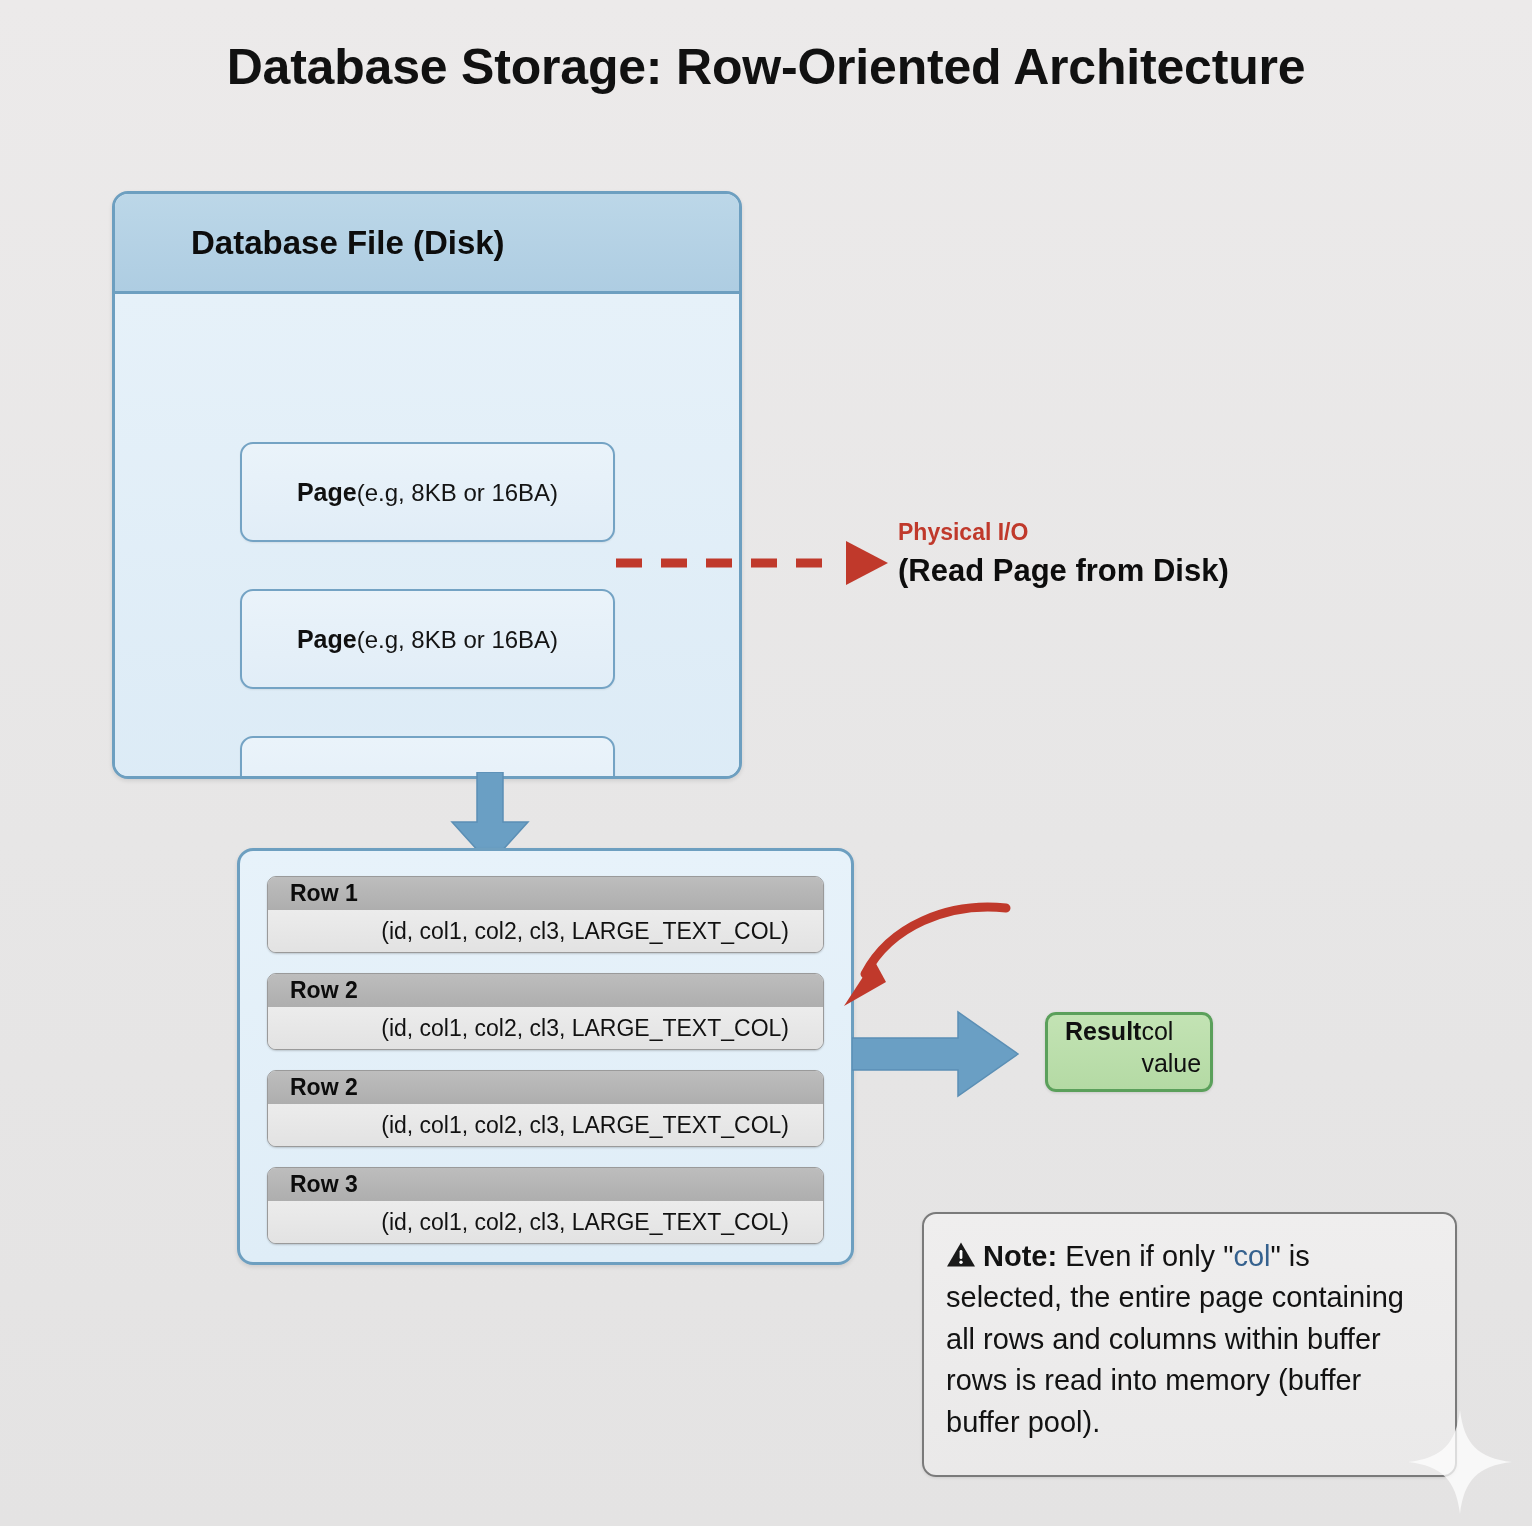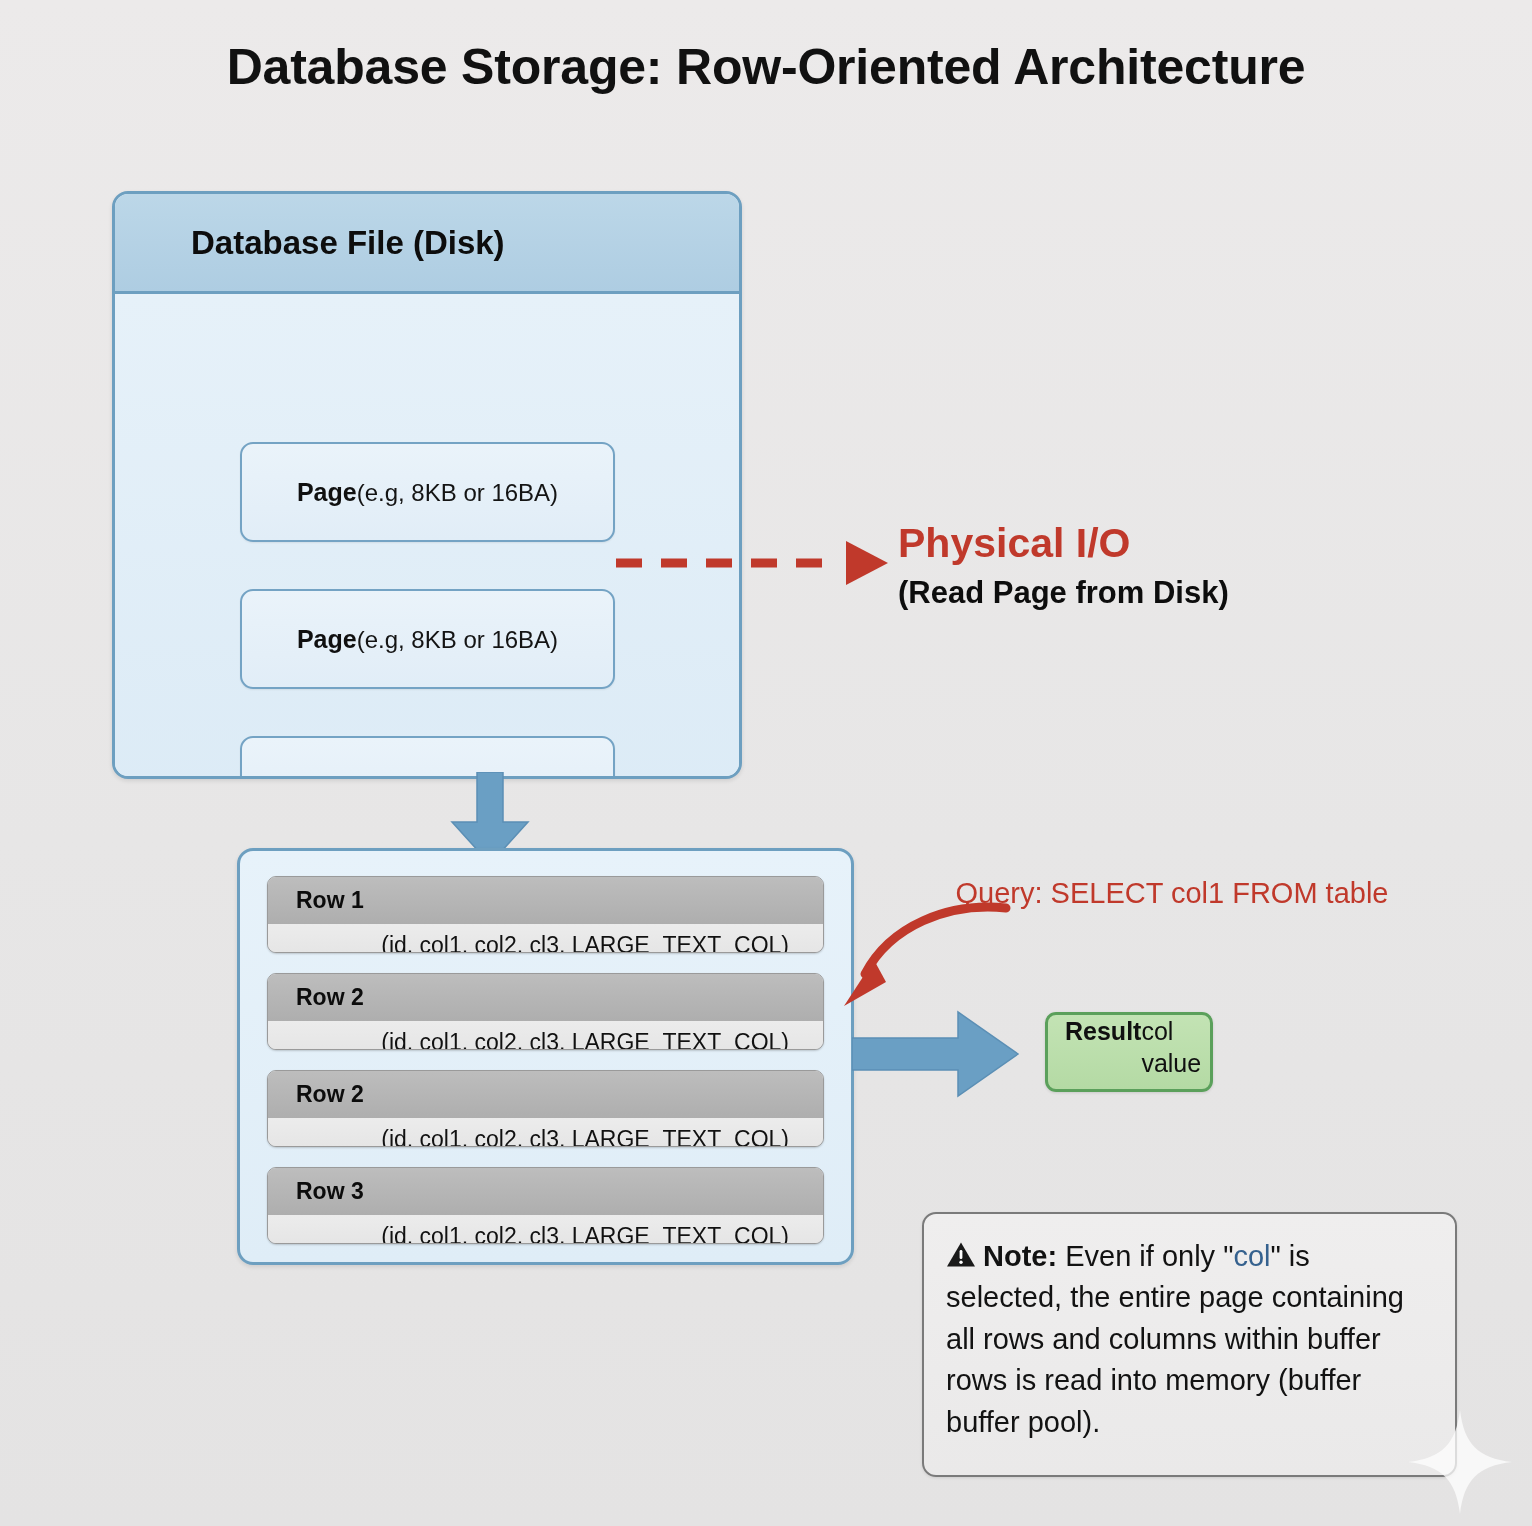--- a/index.html
+++ b/index.html
@@ -106,21 +106,21 @@
     width: 280px;
     height: 56px;
   }
   #physical-io-label {
     position: absolute;
     left: 898px;
     top: 518px;
     width: 520px;
   }
   .io-line1 {
-    font-size: 41px;
+    font-size: 23px;
     font-weight: bold;
     color: #c0392b;
     line-height: 1.22;
   }
   .io-line2 {
     font-size: 31px;
     font-weight: bold;
     color: #0d0d0d;
     line-height: 1.22;
     margin-top: 6px;
@@ -155,25 +155,25 @@
     border: 1px solid #9a9a9a;
     border-radius: 9px;
     overflow: hidden;
     box-sizing: border-box;
     margin-bottom: 20px;
     box-shadow: 0 1px 2px rgba(0,0,0,0.18);
     background: #e9e9e9;
   }
   .row-card:last-child { margin-bottom: 0; }
   .row-head {
-    height: 47px;
+    height: 33px;
     background: linear-gradient(180deg, #bdbdbd 0%, #aeaeae 100%);
     display: flex;
     align-items: center;
-    padding-left: 28px;
+    padding-left: 22px;
     box-sizing: border-box;
     font-size: 23px;
     font-weight: bold;
     color: #0c0c0c;
   }
   .row-body {
     height: 43px;
     background: linear-gradient(180deg, #ececec 0%, #e2e2e2 100%);
     display: flex;
     align-items: center;
@@ -336,21 +336,20 @@
     </div>
 
     <div class="row-card">
       <div class="row-head">Row 3</div>
       <div class="row-body">(id, col1, col2, cl3, LARGE_TEXT_COL)</div>
     </div>
 
   </div>
 
   <div id="query-label">
-    <div>Query: SELECT col1 FROM table</div>
   </div>
 
   <svg id="query-curved-arrow" viewBox="0 0 175 115">
     <path d="M 168 10 C 110 4, 52 28, 27 76" stroke="#c0392b" stroke-width="9" fill="none" stroke-linecap="round"></path>
     <polygon points="6,108 48,84 36,62" fill="#c0392b"></polygon>
   </svg>
 
   <svg id="result-arrow" viewBox="0 0 168 92">
     <polygon points="0,30 106,30 106,4 166,46 106,88 106,62 0,62" fill="#6a9fc4" stroke="#5b8fb5" stroke-width="1.5"></polygon>
   </svg>

